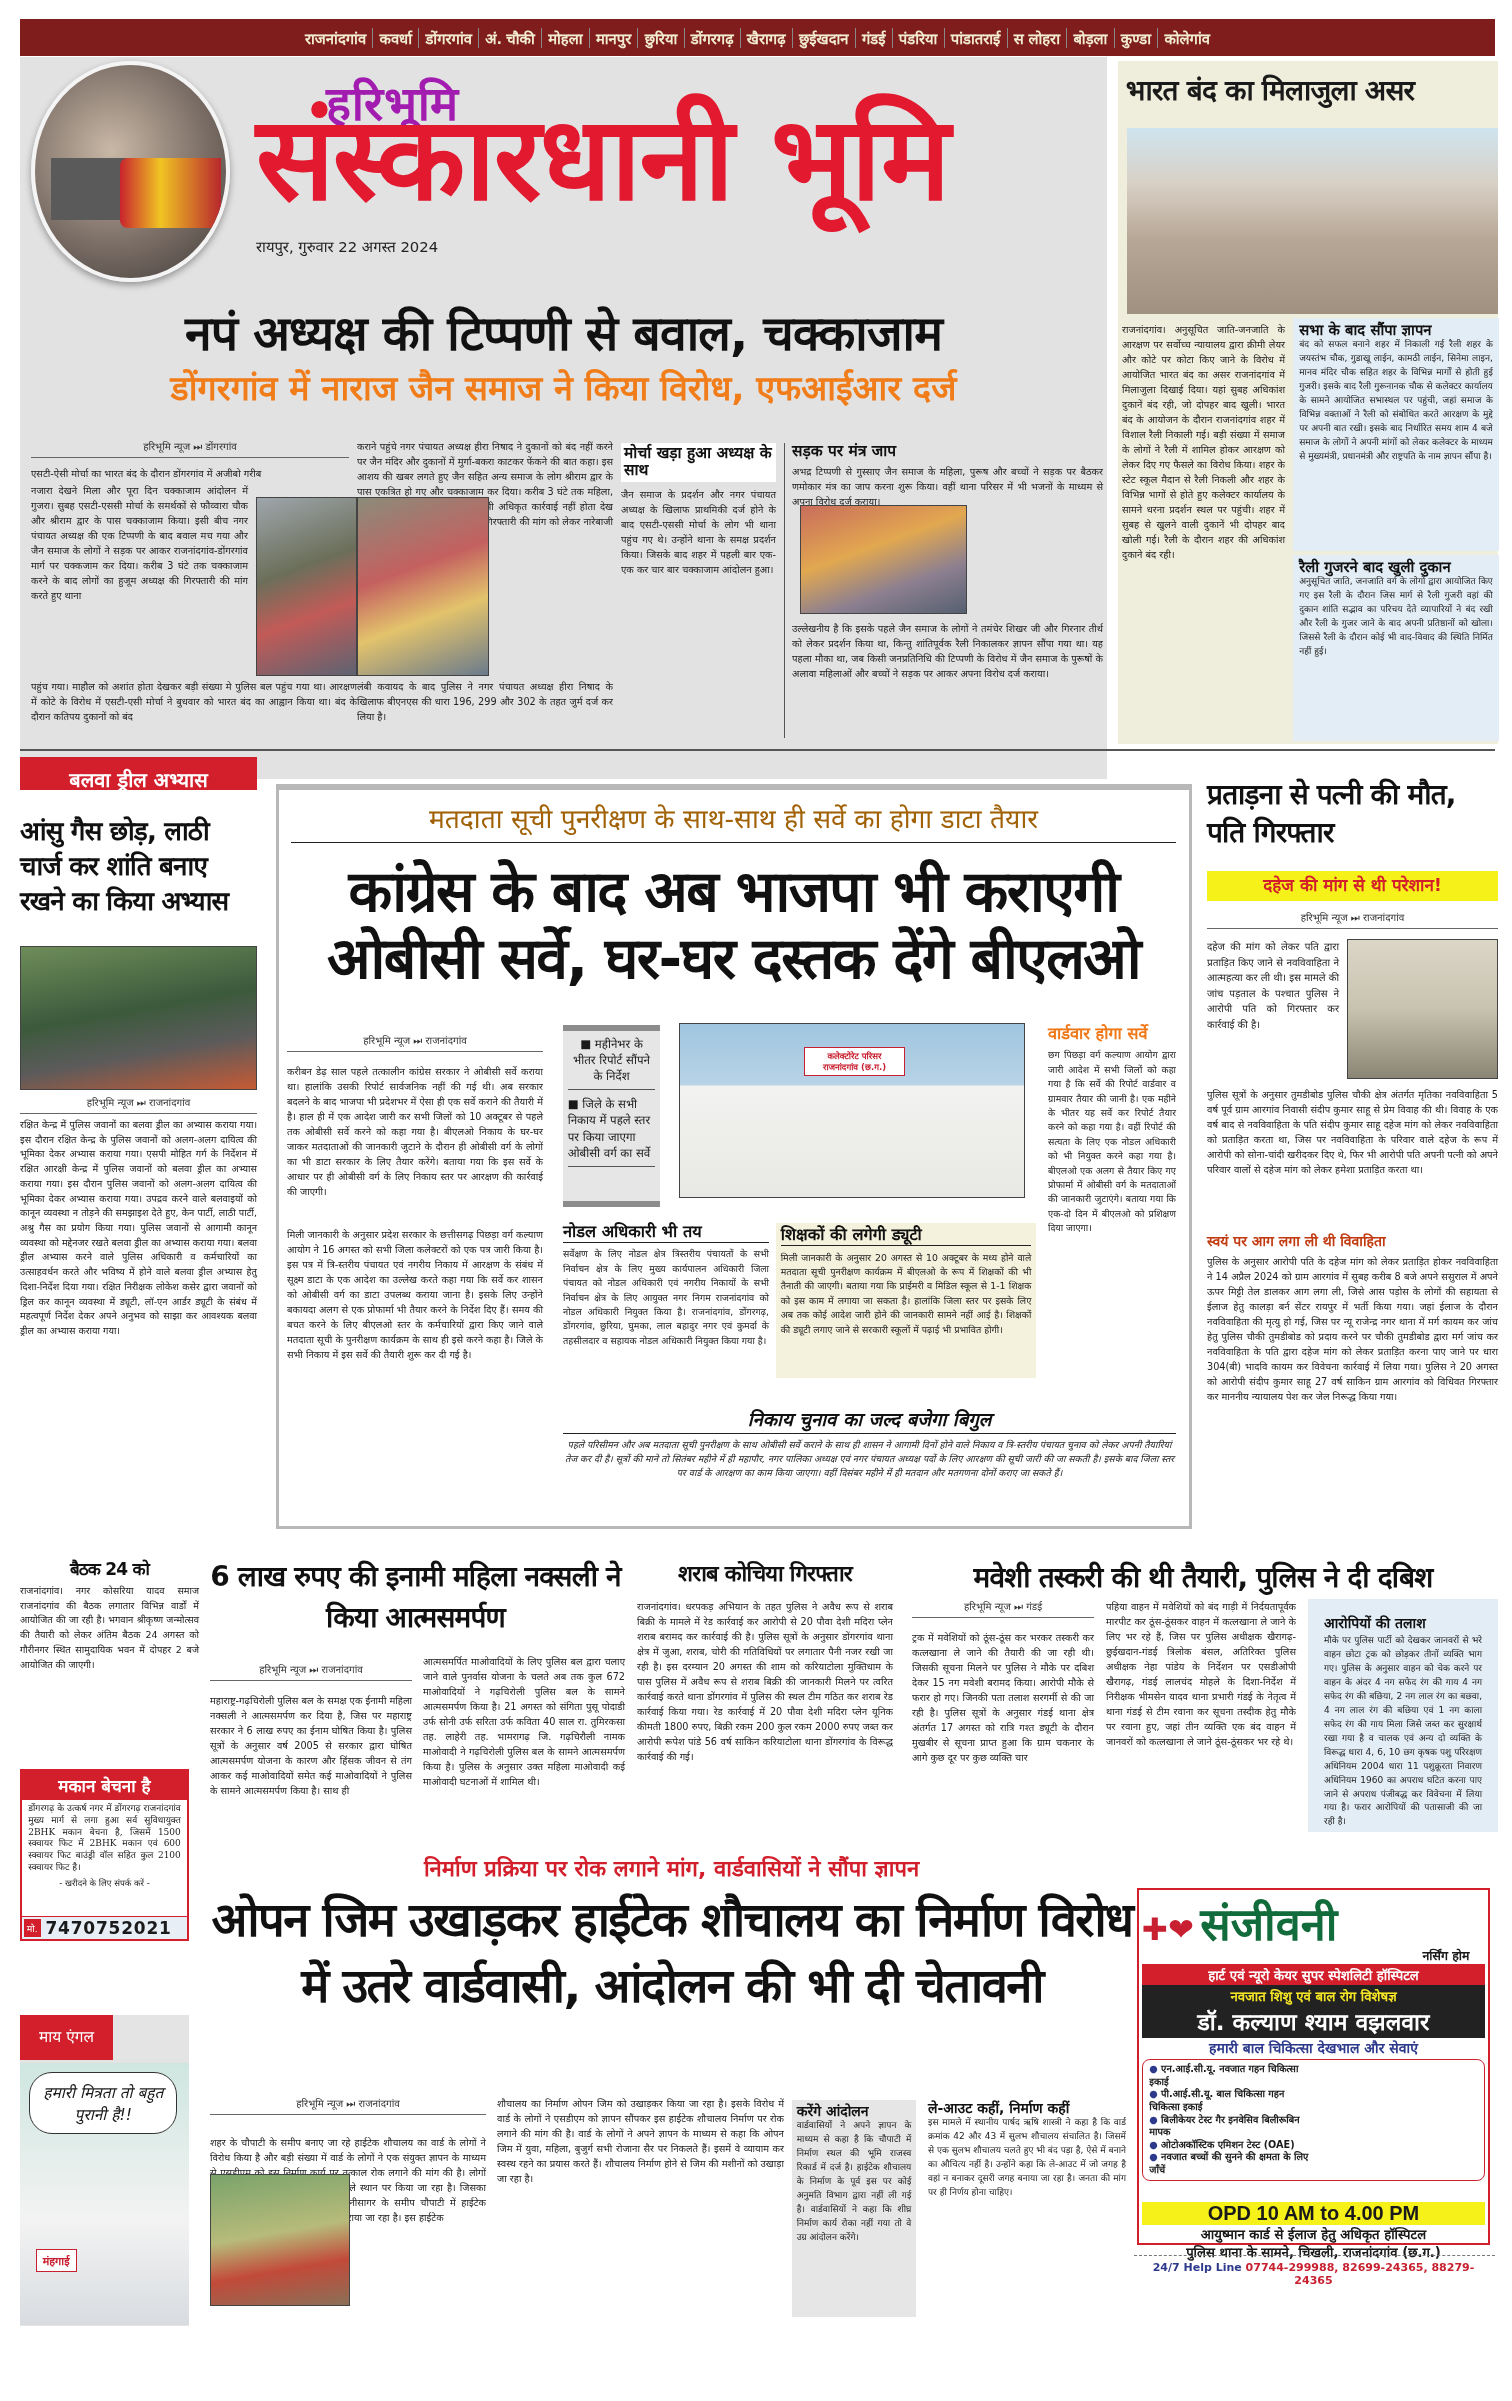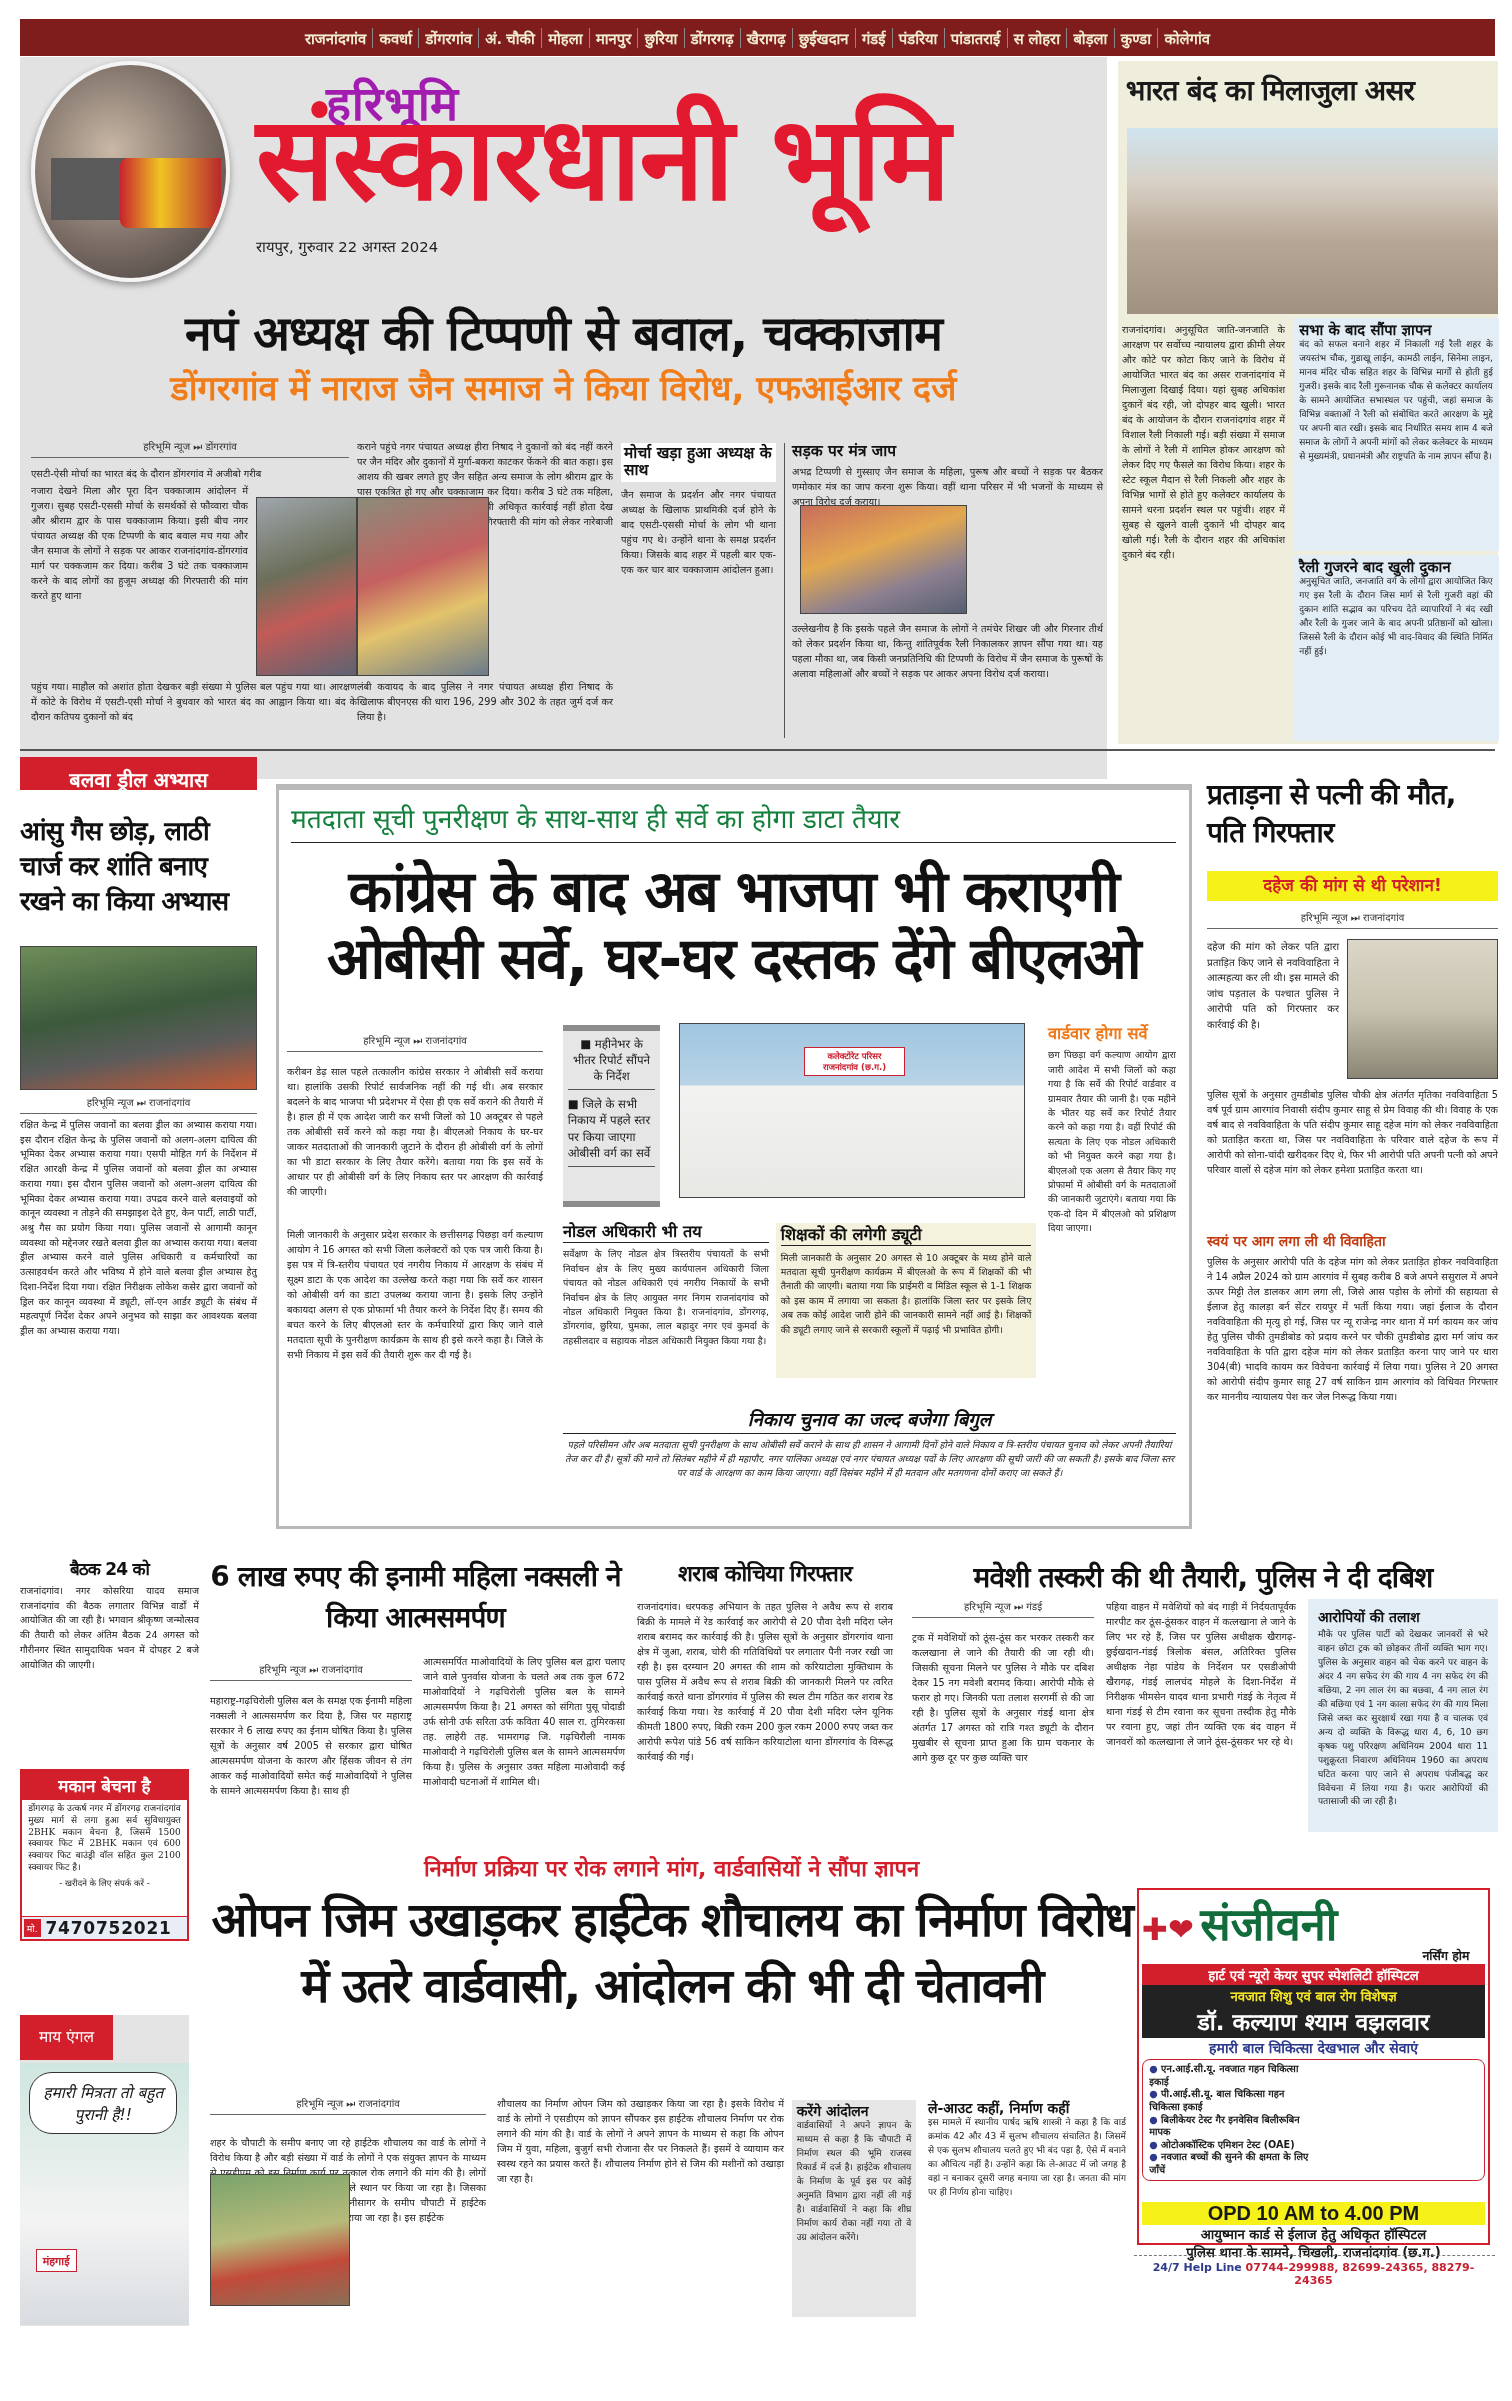--- a/index.html
+++ b/index.html
@@ -20,21 +20,21 @@
 .byline{font-size:10px;color:#333;text-align:center;border-bottom:1.6px solid #666;padding-bottom:3.9px}
 .bodytext{font-size:9.7px;line-height:1.55;text-align:justify;color:#222}
 .photo{background:linear-gradient(160deg,#9fa6ac,#6b6f5a 40%,#c25b57 65%,#5d6372);border:0.8px solid #444}
 .sub-h{font-weight:bold;font-size:15.5px;color:#111;line-height:1.15}
 .right-top{left:1118px;top:61px;width:380px;height:683px;background:#efeedc}
 .right-top .title{font-size:28px;font-weight:bold;padding:9.3px 7.8px 0;color:#1a1a1a;letter-spacing:-0.8px}
 .right-photo{left:1127px;top:128px;width:371px;height:186px;background:linear-gradient(180deg,#cfe4ef 0%,#d8d0c5 30%,#b7a796 60%,#a09080 100%)}
 .box-blue{background:#e3edf6}
 .redbox{background:#d21f2b;color:#fff;font-weight:bold;text-align:center}
 .mainbox{left:276px;top:784px;width:916px;height:745px;border:3.1px solid #b8b8b8;border-top-width:6.2px}
-.kicker{font-size:26.4px;text-align:left;border-bottom:1.6px solid #222;padding-bottom:6.2px;color:#15803d}
+.kicker{font-size:26.4px;text-align:center;border-bottom:1.6px solid #222;padding-bottom:6.2px;color:#a16207}
 .mega{font-size:57px;font-weight:bold;line-height:1.18;text-align:center;letter-spacing:-1.6px;color:#111}
 .hl{font-weight:bold;color:#111;letter-spacing:-0.8px}
 .sidebar-gray{background:#e6e6e6;border-top:6.2px solid #8c8c8c;border-bottom:6.2px solid #8c8c8c}
 .yellowband{background:#f6f119;color:#d21f2b;font-weight:bold;text-align:center}
 .ad{border:2.3px solid #d21f2b;background:#fff}
 .orange{color:#ef7818}
 .bullet::before{content:"● ";color:#2d3a8c}
 .dash{border-top:1.6px dashed #777}
 </style>
 </head>
@@ -182,21 +182,21 @@
 <div class="abs bodytext" style="left:210px;top:1693px;width:202px;font-size:9.7px">महाराष्ट्र-गढ़चिरोली पुलिस बल के समक्ष एक ईनामी महिला नक्सली ने आत्मसमर्पण कर दिया है, जिस पर महाराष्ट्र सरकार ने 6 लाख रुपए का ईनाम घोषित किया है। पुलिस सूत्रों के अनुसार वर्ष 2005 से सरकार द्वारा घोषित आत्मसमर्पण योजना के कारण और हिंसक जीवन से तंग आकर कई माओवादियों समेत कई माओवादियों ने पुलिस के सामने आत्मसमर्पण किया है। साथ ही</div>
 <div class="abs bodytext" style="left:423px;top:1654px;width:202px;font-size:9.7px">आत्मसमर्पित माओवादियों के लिए पुलिस बल द्वारा चलाए जाने वाले पुनर्वास योजना के चलते अब तक कुल 672 माओवादियों ने गढ़चिरोली पुलिस बल के सामने आत्मसमर्पण किया है। 21 अगस्त को संगिता पुसू पोदाडी उर्फ सोनी उर्फ सरिता उर्फ कविता 40 साल रा. तुमिरकसा तह. लाहेरी तह. भामरागढ़ जि. गढ़चिरौली नामक माओवादी ने गढ़चिरोली पुलिस बल के सामने आत्मसमर्पण किया है। पुलिस के अनुसार उक्त महिला माओवादी कई माओवादी घटनाओं में शामिल थी।</div>
 
 <div class="abs hl" style="left:637px;top:1557px;width:256px;font-size:22px;text-align:center">शराब कोचिया गिरफ्तार</div>
 <div class="abs bodytext" style="left:637px;top:1599px;width:256px;font-size:9.7px">राजनांदगांव। धरपकड़ अभियान के तहत पुलिस ने अवैध रूप से शराब बिक्री के मामले में रेड कार्रवाई कर आरोपी से 20 पौवा देशी मदिरा प्लेन शराब बरामद कर कार्रवाई की है। पुलिस सूत्रों के अनुसार डोंगरगांव थाना क्षेत्र में जुआ, शराब, चोरी की गतिविधियों पर लगातार पैनी नजर रखी जा रही है। इस दरम्यान 20 अगस्त की शाम को करियाटोला मुक्तिधाम के पास पुलिस में अवैध रूप से शराब बिक्री की जानकारी मिलने पर त्वरित कार्रवाई करते थाना डोंगरगांव में पुलिस की स्थल टीम गठित कर शराब रेड कार्रवाई किया गया। रेड कार्रवाई में 20 पौवा देशी मदिरा प्लेन यूनिक कीमती 1800 रुपए, बिक्री रकम 200 कुल रकम 2000 रुपए जब्त कर आरोपी रूपेश पांडे 56 वर्ष साकिन करियाटोला थाना डोंगरगांव के विरूद्ध कार्रवाई की गई।</div>
 
 <div class="abs hl" style="left:912px;top:1557px;width:582px;font-size:28px;text-align:center">मवेशी तस्करी की थी तैयारी, पुलिस ने दी दबिश</div>
 <div class="abs byline" style="left:912px;top:1599px;width:182px">हरिभूमि न्यूज ⏭ गंडई</div>
 <div class="abs bodytext" style="left:912px;top:1630px;width:182px;font-size:9.7px">ट्रक में मवेशियों को ठूंस-ठूंस कर भरकर तस्करी कर कत्लखाना ले जाने की तैयारी की जा रही थी। जिसकी सूचना मिलने पर पुलिस ने मौके पर दबिश देकर 15 नग मवेशी बरामद किया। आरोपी मौके से फरार हो गए। जिनकी पता तलाश सरगर्मी से की जा रही है। पुलिस सूत्रों के अनुसार गंडई थाना क्षेत्र अंतर्गत 17 अगस्त को रात्रि गश्त ड्यूटी के दौरान मुखबीर से सूचना प्राप्त हुआ कि ग्राम चकनार के आगे कुछ दूर पर कुछ व्यक्ति चार</div>
 <div class="abs bodytext" style="left:1106px;top:1599px;width:190px;font-size:9.7px">पहिया वाहन में मवेशियों को बंद गाड़ी में निर्दयतापूर्वक मारपीट कर ठूंस-ठूंसकर वाहन में कत्लखाना ले जाने के लिए भर रहे हैं, जिस पर पुलिस अधीक्षक खैरागढ़-छुईखदान-गंडई त्रिलोक बंसल, अतिरिक्त पुलिस अधीक्षक नेहा पांडेय के निर्देशन पर एसडीओपी खैरागढ़, गंडई लालचंद मोहले के दिशा-निर्देश में निरीक्षक भीमसेन यादव थाना प्रभारी गंडई के नेतृत्व में थाना गंडई से टीम रवाना कर सूचना तस्दीक हेतु मौके पर रवाना हुए, जहां तीन व्यक्ति एक बंद वाहन में जानवरों को कत्लखाना ले जाने ठूंस-ठूंसकर भर रहे थे।</div>
-<div class="abs box-blue" style="left:1308px;top:1599px;width:190px;height:233px;padding:10px">
+<div class="abs box-blue" style="left:1308px;top:1599px;width:190px;height:233px;padding:16px">
   <div class="sub-h" style="font-size:14px">आरोपियों की तलाश</div>
   <div class="bodytext" style="font-size:9px;margin-top:3.1px">मौके पर पुलिस पार्टी को देखकर जानवरों से भरे वाहन छोटा ट्रक को छोड़कर तीनों व्यक्ति भाग गए। पुलिस के अनुसार वाहन को चेक करने पर वाहन के अंदर 4 नग सफेद रंग की गाय 4 नग सफेद रंग की बछिया, 2 नग लाल रंग का बछवा, 4 नग लाल रंग की बछिया एवं 1 नग काला सफेद रंग की गाय मिला जिसे जब्त कर सुरक्षार्थ रखा गया है व चालक एवं अन्य दो व्यक्ति के विरूद्ध धारा 4, 6, 10 छग कृषक पशु परिरक्षण अधिनियम 2004 धारा 11 पशुक्रूरता निवारण अधिनियम 1960 का अपराध घटित करना पाए जाने से अपराध पंजीबद्ध कर विवेचना में लिया गया है। फरार आरोपियों की पतासाजी की जा रही है।</div>
 </div>
 
 <div class="abs" style="left:225px;top:1852px;width:893px;font-size:22px;font-weight:bold;color:#d21f2b;text-align:center">निर्माण प्रक्रिया पर रोक लगाने मांग, वार्डवासियों ने सौंपा ज्ञापन</div>
 <div class="abs mega" style="left:210px;top:1887px;width:924px;font-size:47px;line-height:1.4">ओपन जिम उखाड़कर हाईटेक शौचालय का निर्माण विरोध में उतरे वार्डवासी, आंदोलन की भी दी चेतावनी</div>
 <div class="abs byline" style="left:210px;top:2096px;width:276px">हरिभूमि न्यूज ⏭ राजनांदगांव</div>
 <div class="abs bodytext" style="left:210px;top:2135px;width:276px;font-size:9.7px">शहर के चौपाटी के समीप बनाए जा रहे हाईटेक शौचालय का वार्ड के लोगों ने विरोध किया है और बड़ी संख्या में वार्ड के लोगों ने एक संयुक्त ज्ञापन के माध्यम से एसडीएम को इस निर्माण कार्य पर तत्काल रोक लगाने की मांग की है। लोगों के मुताबिक यह निर्माण ओपन जिम वाले स्थान पर किया जा रहा है। जिसका विरोध शुरू होने लगा है। शहर के रानीसागर के समीप चौपाटी में हाईटेक शौचालय का निर्माण नगर निगम द्वारा कराया जा रहा है। इस हाईटेक</div>
 <div class="abs photo" style="left:210px;top:2174px;width:140px;height:132px;background:linear-gradient(170deg,#7aa36b,#b7bb7a 45%,#c24a3a 70%,#8b6f56)"></div>
 <div class="abs bodytext" style="left:497px;top:2096px;width:287px;font-size:9.7px">शौचालय का निर्माण ओपन जिम को उखाड़कर किया जा रहा है। इसके विरोध में वार्ड के लोगों ने एसडीएम को ज्ञापन सौंपकर इस हाईटेक शौचालय निर्माण पर रोक लगाने की मांग की है। वार्ड के लोगों ने अपने ज्ञापन के माध्यम से कहा कि ओपन जिम में युवा, महिला, बुजुर्ग सभी रोजाना सैर पर निकलते हैं। इसमें वे व्यायाम कर स्वस्थ रहने का प्रयास करते हैं। शौचालय निर्माण होने से जिम की मशीनों को उखाड़ा जा रहा है।</div>

